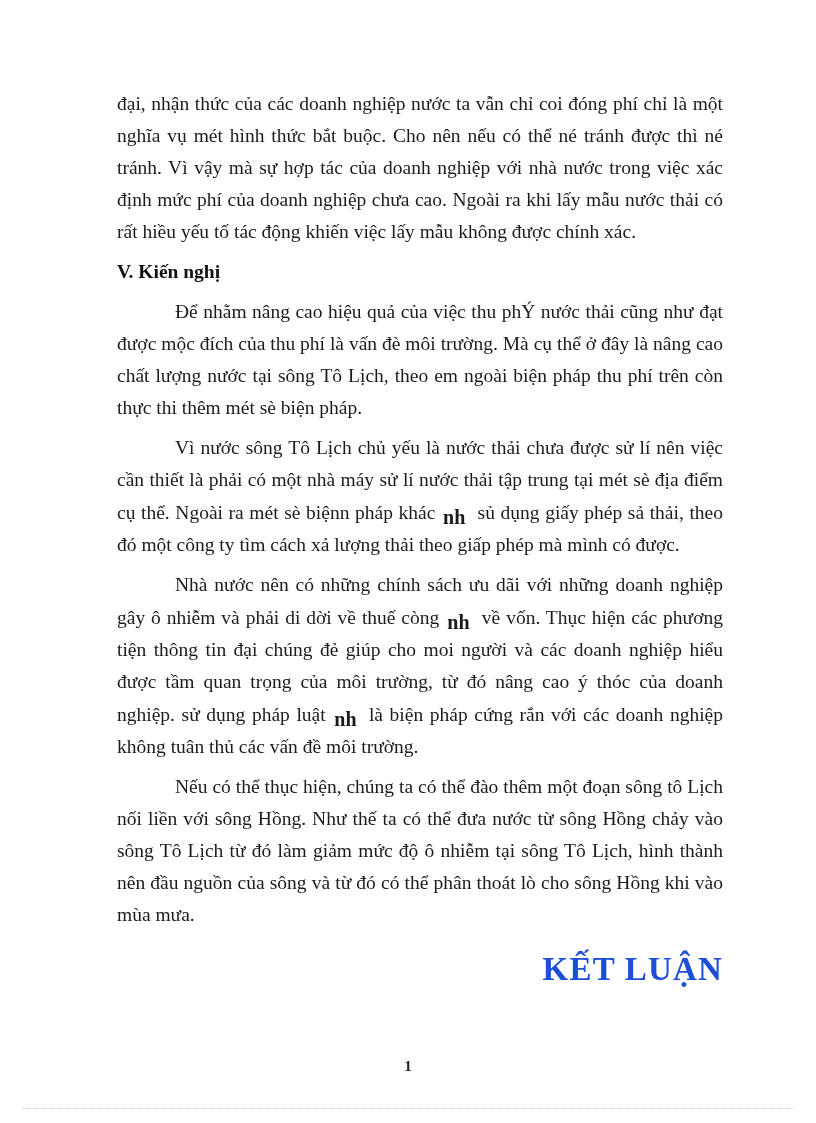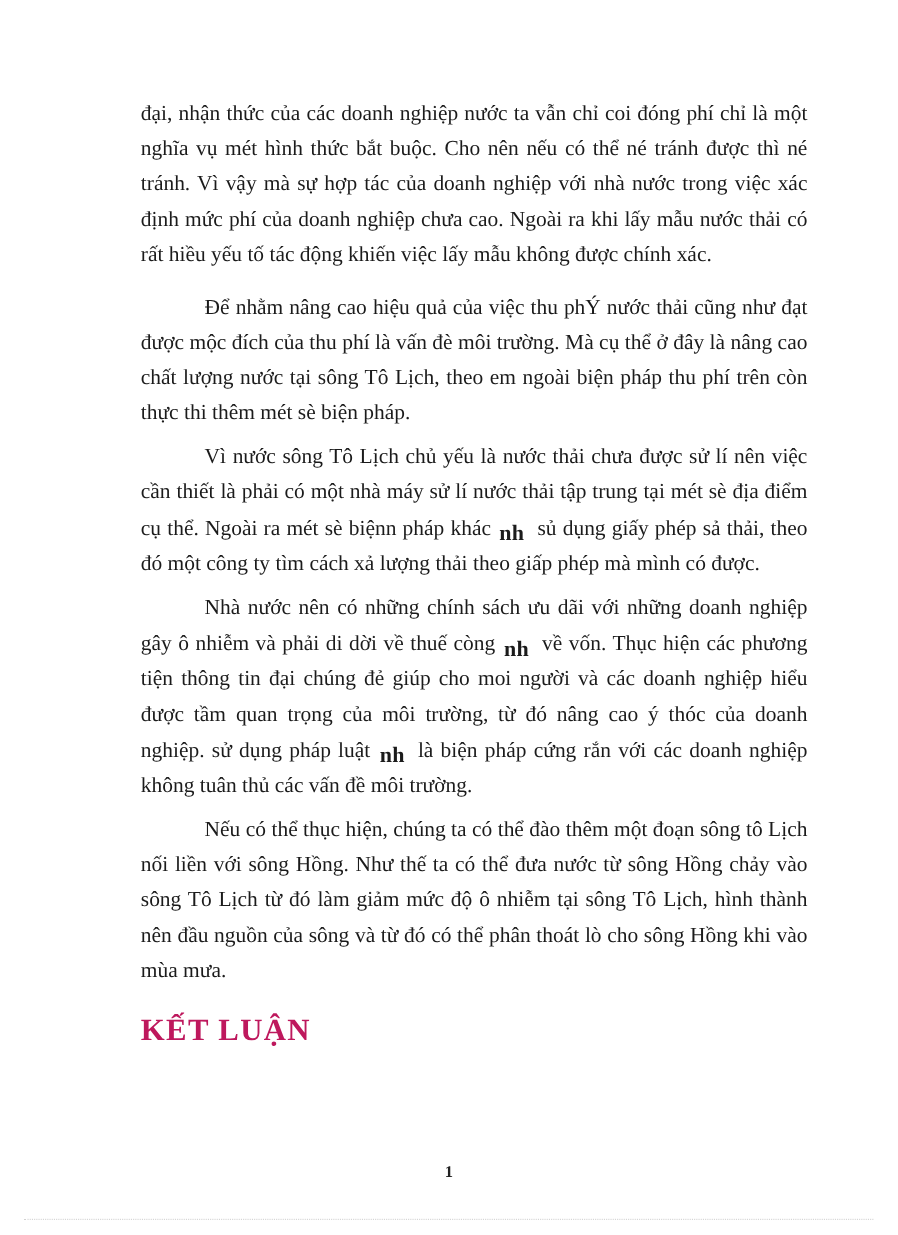--- a/index.html
+++ b/index.html
@@ -14,21 +14,21 @@
     height: 1123px;
     background: #ffffff;
     overflow: hidden;
     font-family: "Liberation Serif", "DejaVu Serif", serif;
     color: #1a1a1a;
     box-sizing: border-box;
   }
 
   .text-column {
     position: absolute;
-    left: 128px;
+    left: 117px;
     top: 88px;
     width: 606px;
   }
 
   
   .para {
     margin: 0;
     font-size: 19.5px;
     line-height: 32px;
     text-align: justify;
@@ -47,27 +47,27 @@
     font-size: 19.5px;
     line-height: 32px;
     font-weight: bold;
     text-align: left;
     text-indent: 0;
     color: #111111;
   }
 
   .heading-center {
     margin: 0;
-    font-size: 28px;
+    font-size: 33px;
     line-height: 32px;
     font-weight: bold;
-    text-align: left;
+    text-align: right;
     text-indent: 0;
     letter-spacing: 1.2px;
-    color: #be185d;
+    color: #1d4ed8;
   }
 
   .spacer-sm { height: 8px; }
   .spacer-md { height: 16px; }
   .spacer-lg { height: 22px; }
 
   
   .ocr-sub {
     font-size: 20px;
     position: relative;
@@ -109,20 +109,21 @@
 <body>
 
 <div class="page">
 
   <div class="text-column">
 
     <p class="para no-indent"><span>đại, nhận thức của các doanh nghiệp nước ta vẫn chỉ coi đóng phí chỉ là một nghĩa vụ mét hình thức bắt buộc. Cho nên nếu có thể né tránh được thì né tránh. Vì vậy mà sự hợp tác của doanh nghiệp với nhà nước trong việc xác định mức phí của doanh nghiệp chưa cao. Ngoài ra khi lấy mẫu nước thải có rất hiều yếu tố tác động khiến việc lấy mẫu không được chính xác.</span></p>
 
     <div class="spacer-sm"></div>
 
+    <p class="heading-section"><span>V. Kiến nghị</span></p>
 
     <div class="spacer-sm"></div>
 
     <p class="para"><span>Để nhằm nâng cao hiệu quả của việc thu phÝ nước thải cũng như đạt được mộc đích của thu phí là vấn đè môi trường. Mà cụ thể ở đây là nâng cao chất lượng nước tại sông Tô Lịch, theo em ngoài biện pháp thu phí trên còn thực thi thêm mét sè biện pháp.</span></p>
 
     <div class="spacer-sm"></div>
 
     <p class="para"><span>Vì nước sông Tô Lịch chủ yếu là nước thải chưa được sử lí nên việc cần thiết là phải có một nhà máy sử lí nước thải tập trung tại mét sè địa điểm cụ thể. Ngoài ra mét sè biệnn pháp khác</span> <span class="ocr-sub">nh</span><span>sủ dụng giấy phép sả thải, theo đó một công ty tìm cách xả lượng thải theo giấp phép mà mình có được.</span></p>
 
     <div class="spacer-sm"></div>

